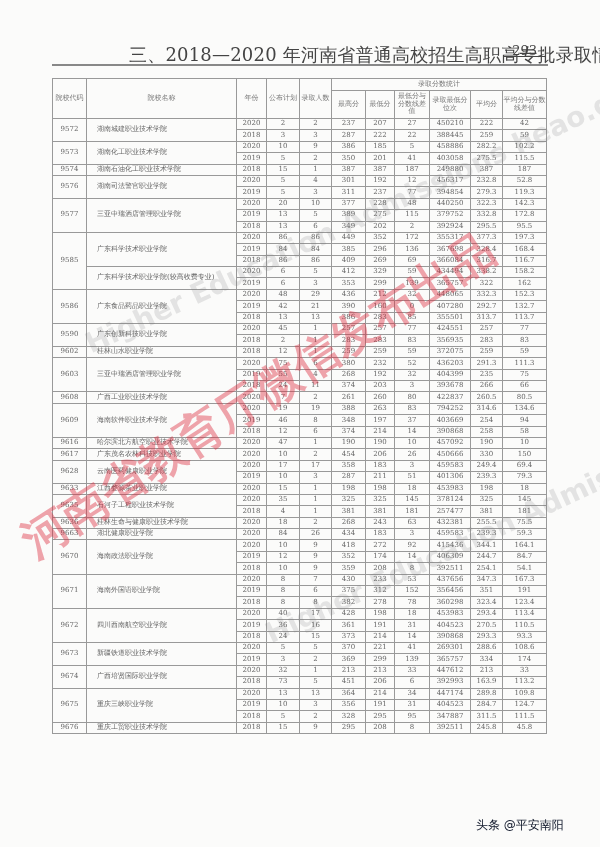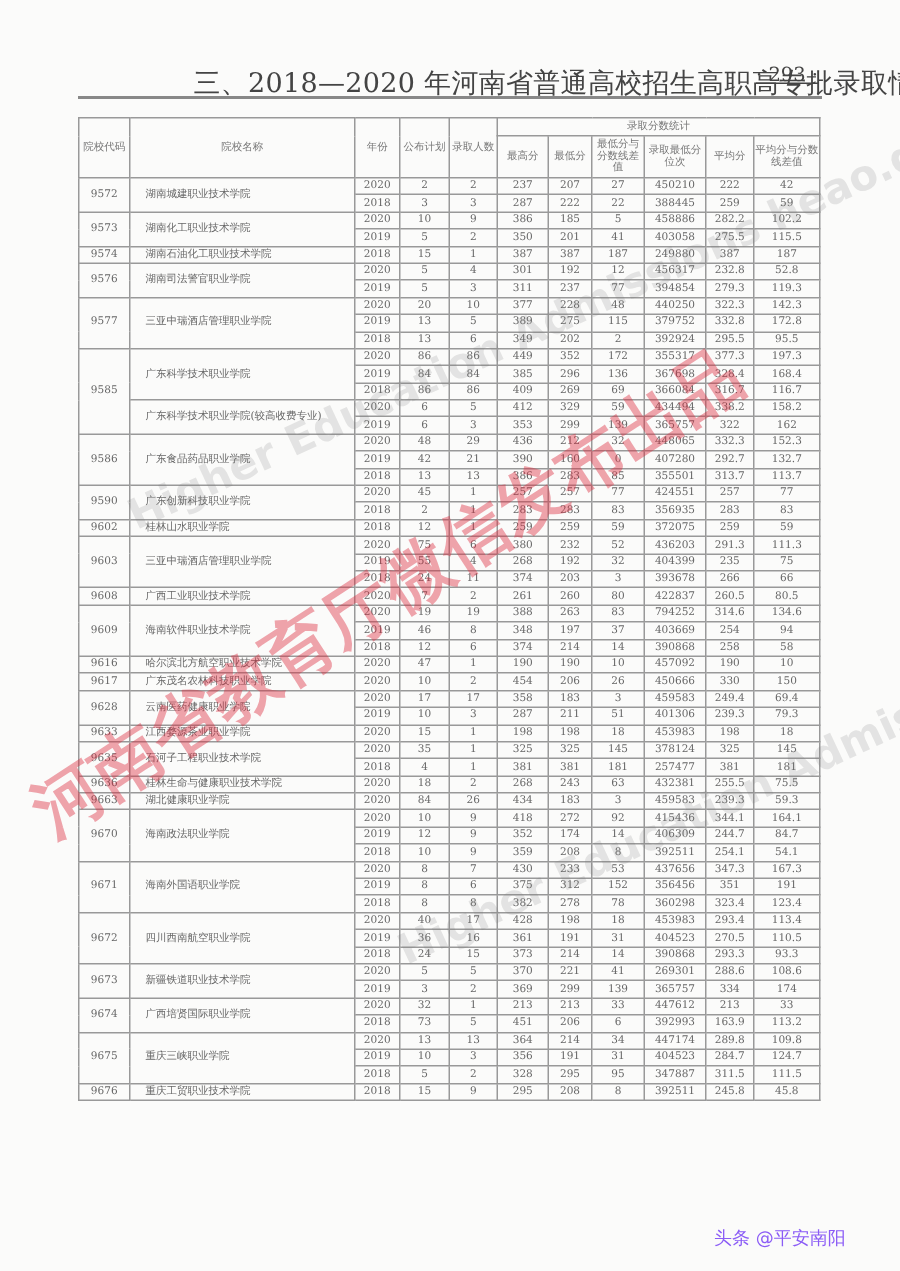--- a/index.html
+++ b/index.html
@@ -15,21 +15,21 @@
   table.stats th { color:#777; white-space:normal; }
   table.stats td.name { text-align:left; padding-left:10px; font-size:7px; white-space:normal; }
   tr.h1 th { height:11px; }
   tr.h2 th { height:27px; }
   tr.row td { height:10.4px; }
   .watermark { position:absolute; pointer-events:none; color:rgba(220,40,60,0.42); font-family:"DejaVu Sans",sans-serif; font-weight:bold; white-space:nowrap; }
   .wm1 { left:10px; top:520px; font-size:46px; transform:rotate(-33deg); transform-origin:left top; }
   .wm-gray { position:absolute; pointer-events:none; color:rgba(120,120,120,0.18); font-family:"DejaVu Sans",sans-serif; font-weight:bold; white-space:nowrap; }
   .wg1 { left:80px; top:330px; font-size:28px; transform:rotate(-25deg); transform-origin:left top; }
   .wg2 { left:260px; top:620px; font-size:28px; transform:rotate(-25deg); transform-origin:left top; }
-  .footer { position:absolute; left:476px; top:817px; font-size:12px; color:#8b5cf6; font-family:"DejaVu Sans",sans-serif; white-space:nowrap; }
+  .footer { position:absolute; left:476px; top:817px; font-size:12px; color:#0f172a; font-family:"DejaVu Sans",sans-serif; white-space:nowrap; }
 </style>
 </head>
 <body>
 
 <div class="page-header">
   <span class="page-title">三、2018—2020 年河南省普通高校招生高职高专批录取情况统计表(理科)</span>
   <span class="page-num">· 293 ·</span>
 </div>
 <div class="rule"></div>
 

